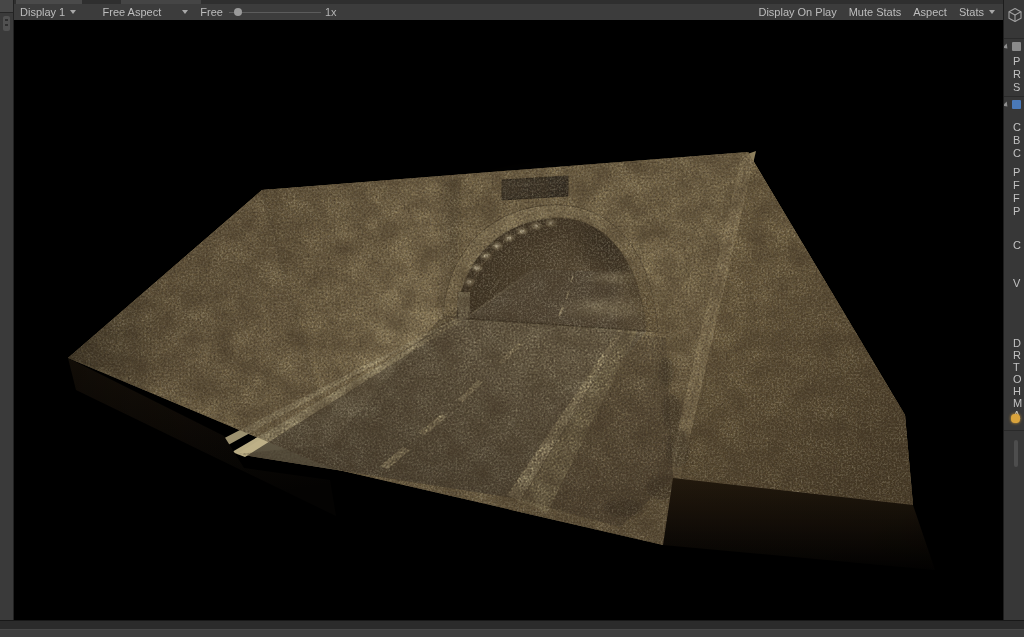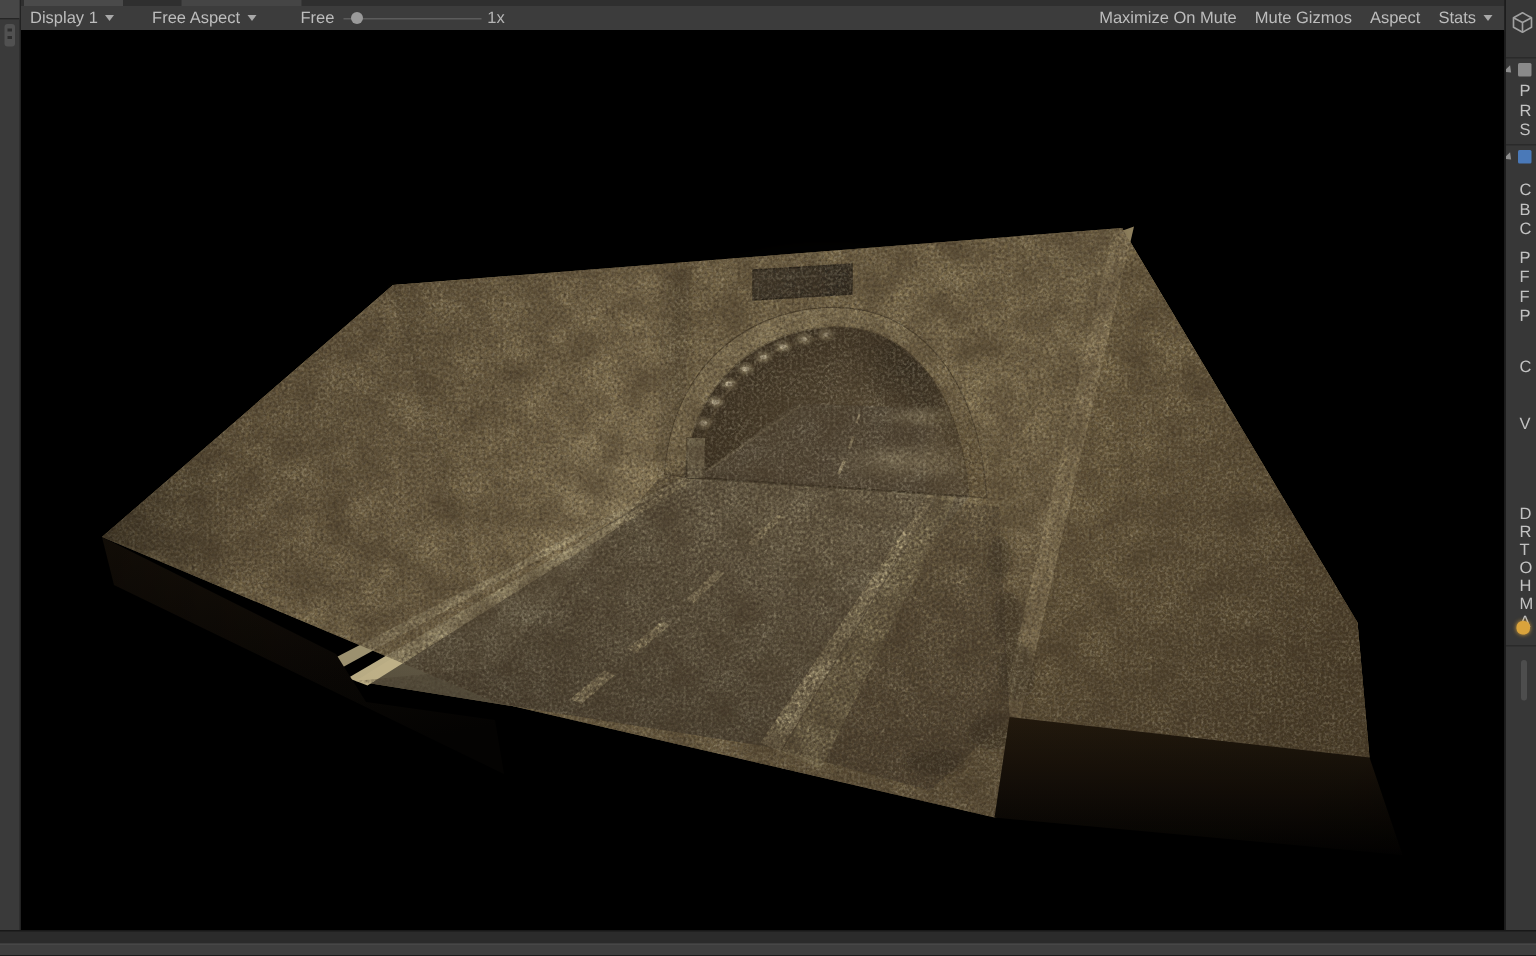--- a/index.html
+++ b/index.html
@@ -13,21 +13,21 @@
   .left-strip .handle i{position:absolute;left:2px;width:3px;height:2px;background:#2e2e2e;}
   
   .game-panel{position:absolute;left:14px;top:0;width:989px;height:620px;background:#000;}
   .tabrow{position:absolute;left:0;top:0;width:100%;height:4px;background:#2f2f2f;}
   .tabrow .t1{position:absolute;left:2px;top:0;width:66px;height:4px;background:#4a4a4a;}
   .tabrow .t2{position:absolute;left:107px;top:0;width:80px;height:4px;background:#454545;}
   .toolbar{position:absolute;left:0;top:4px;width:100%;height:16px;background:#3c3c3c;
     border-bottom:1px solid #232323;display:flex;align-items:center;}
   .tb-item{display:flex;align-items:center;height:16px;padding:4px 4px;cursor:default;white-space:nowrap;}
   .arrow{display:inline-block;margin-left:5px;width:0;height:0;border-left:3.5px solid transparent;border-right:3.5px solid transparent;border-top:4px solid #a8a8a8;}
-  .aspect{width:104px;justify-content:center;}
+  .aspect{width:104px;justify-content:flex-end;gap:16px;}
   .scale-wrap{display:flex;align-items:center;margin-left:8px;}
   .slider{position:relative;width:92px;height:16px;margin-left:6px;}
   .slider .track{position:absolute;left:0;right:0;top:8px;height:1px;background:#5c5c5c;}
   .slider .knob{position:absolute;left:5px;top:4px;width:8px;height:8px;border-radius:50%;background:#9a9a9a;}
   .scale-val{margin-left:4px;color:#b5b5b5;}
   .tb-right{margin-left:auto;display:flex;align-items:center;}
   .tb-right .tb-item{padding:0 6px;}
   .viewport{position:absolute;left:0;top:20px;width:989px;height:600px;background:#000;overflow:hidden;}
   .viewport svg{display:block;}
   
@@ -76,24 +76,24 @@
       <div class="scale-wrap">
         <span>Free</span>
         <span class="slider">
           <span class="track"></span>
           <span class="knob"></span>
         </span>
         <span class="scale-val">1x</span>
       </div>
       <div class="tb-right">
         <div class="tb-item">
-          <span>Maximize On Mute</span>
+          <span>Display On Play</span>
         </div>
         <div class="tb-item">
-          <span>Mute Gizmos</span>
+          <span>Mute Stats</span>
         </div>
         <div class="tb-item">
           <span>Aspect</span>
         </div>
         <div class="tb-item" style="margin-right:2px">
           <span>Stats</span>
           <span class="arrow"></span>
         </div>
       </div>
     </div>

